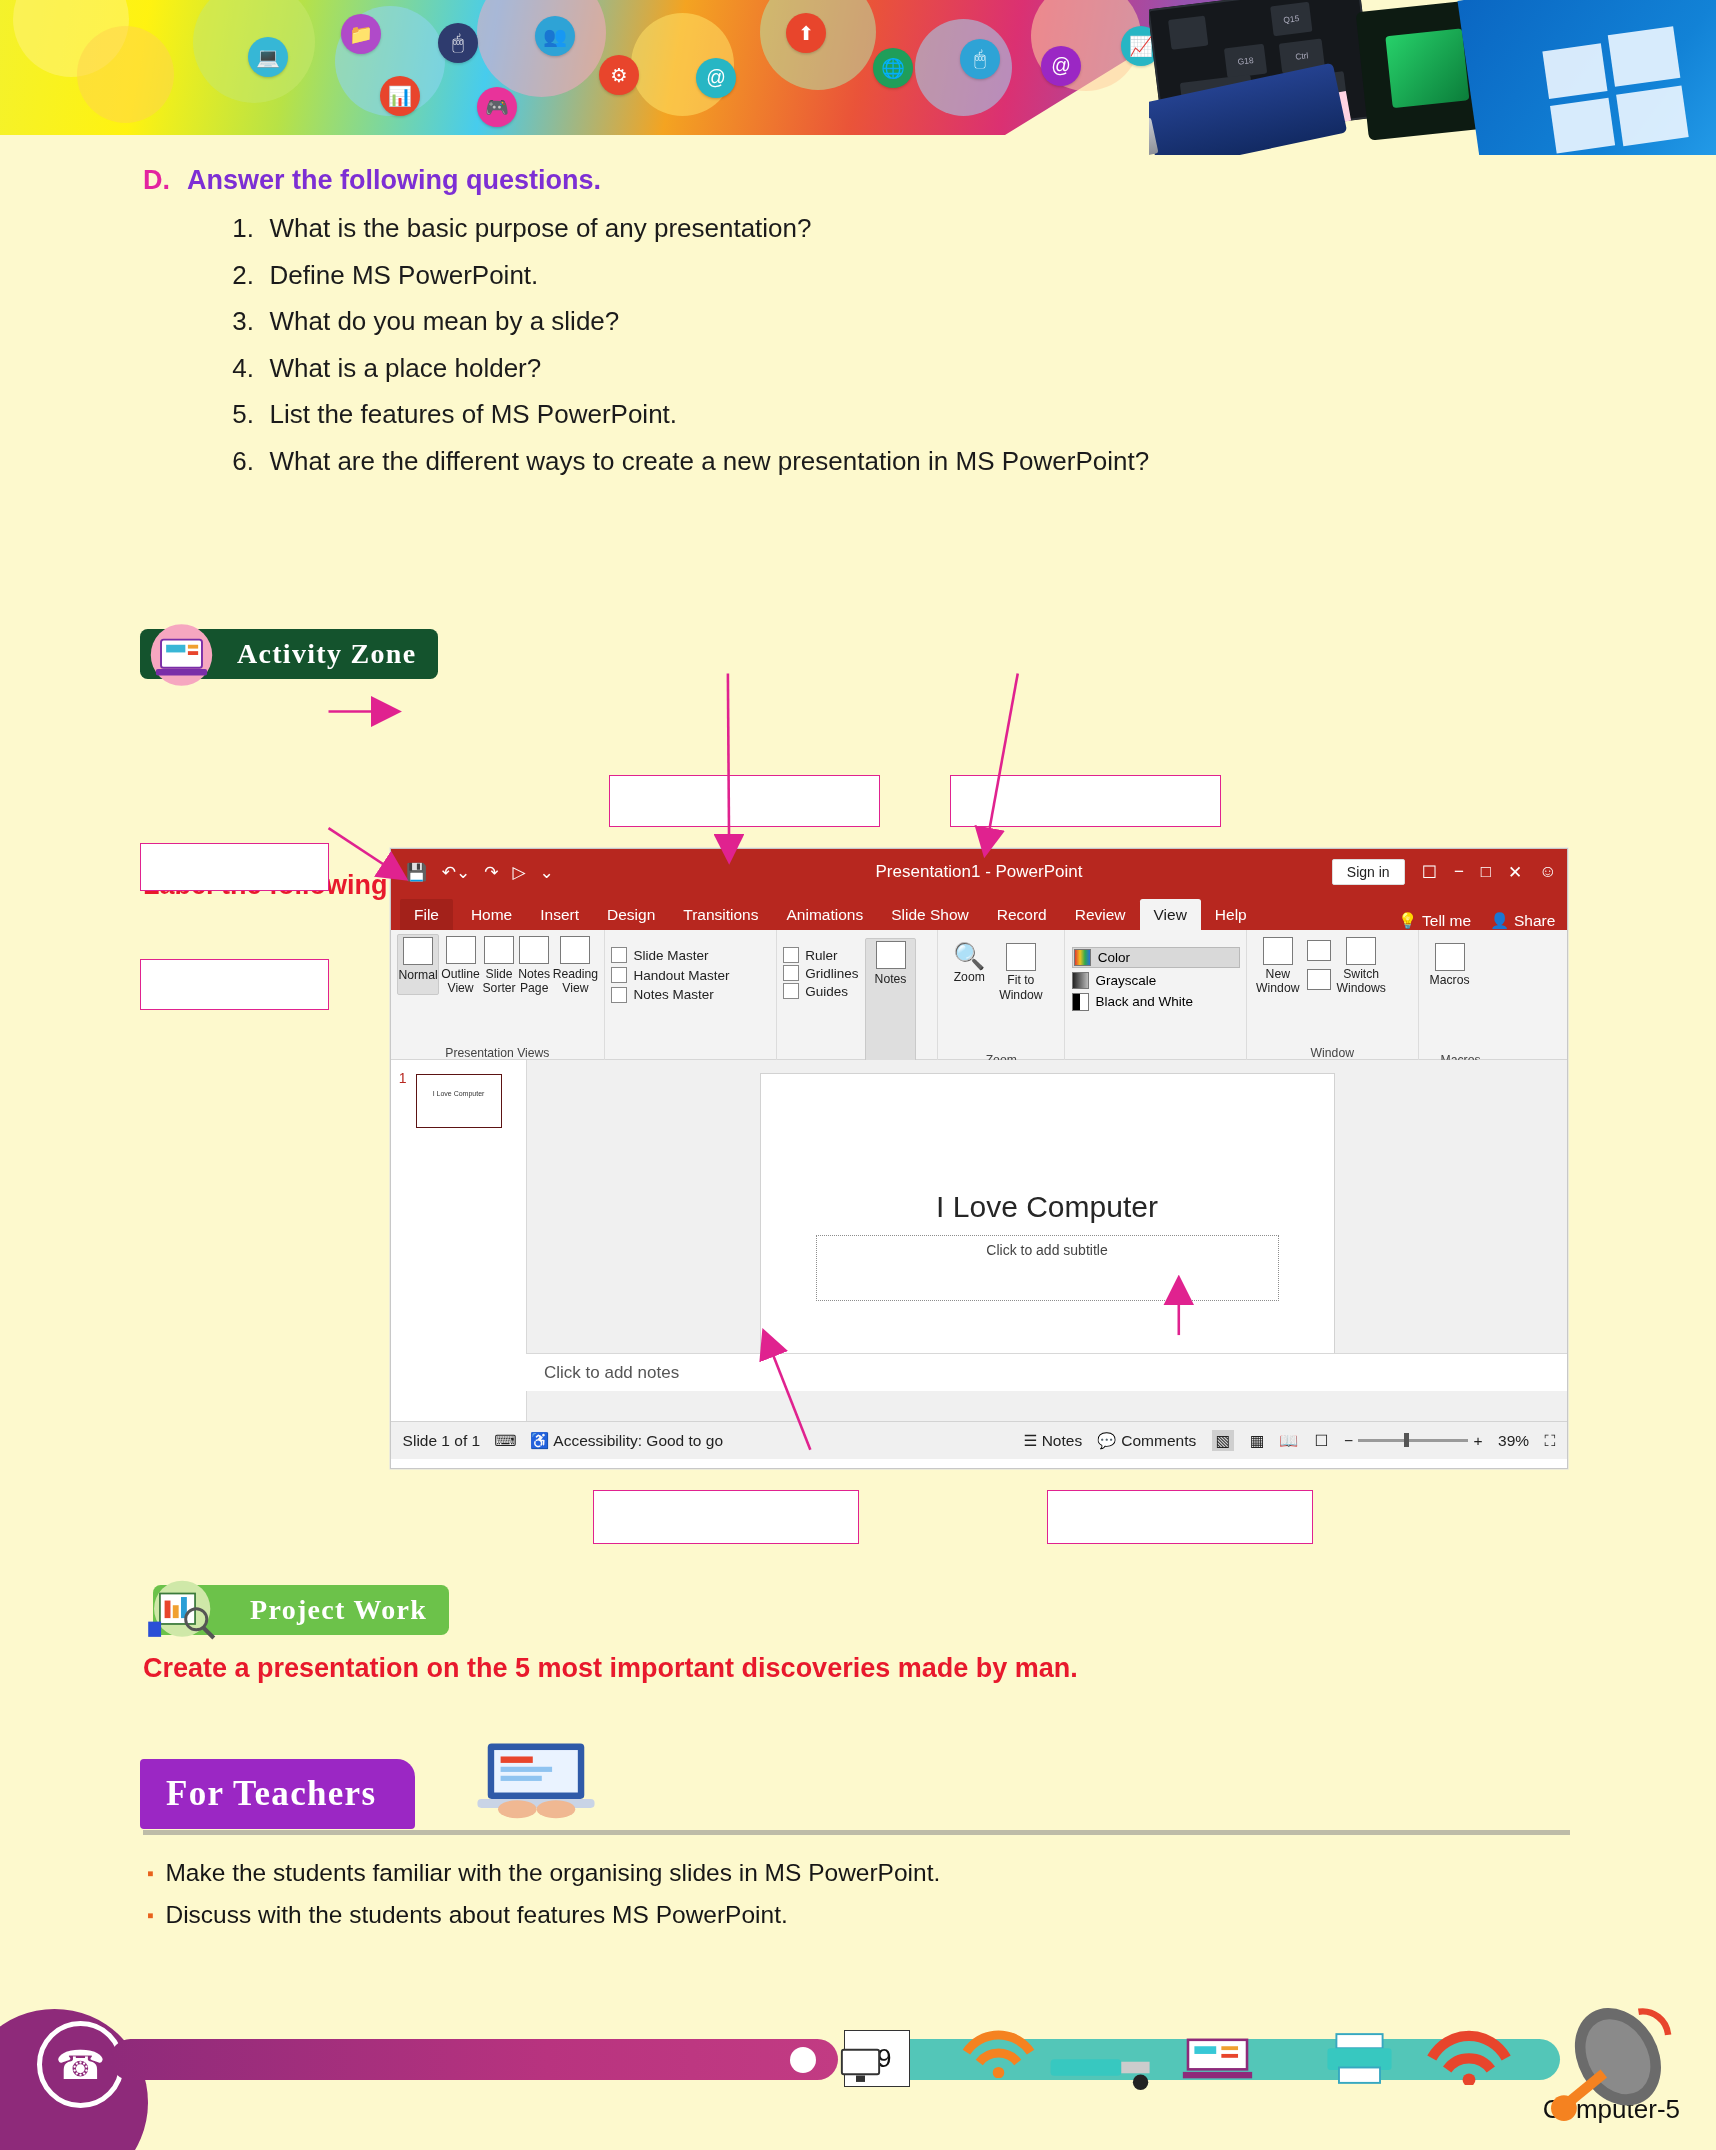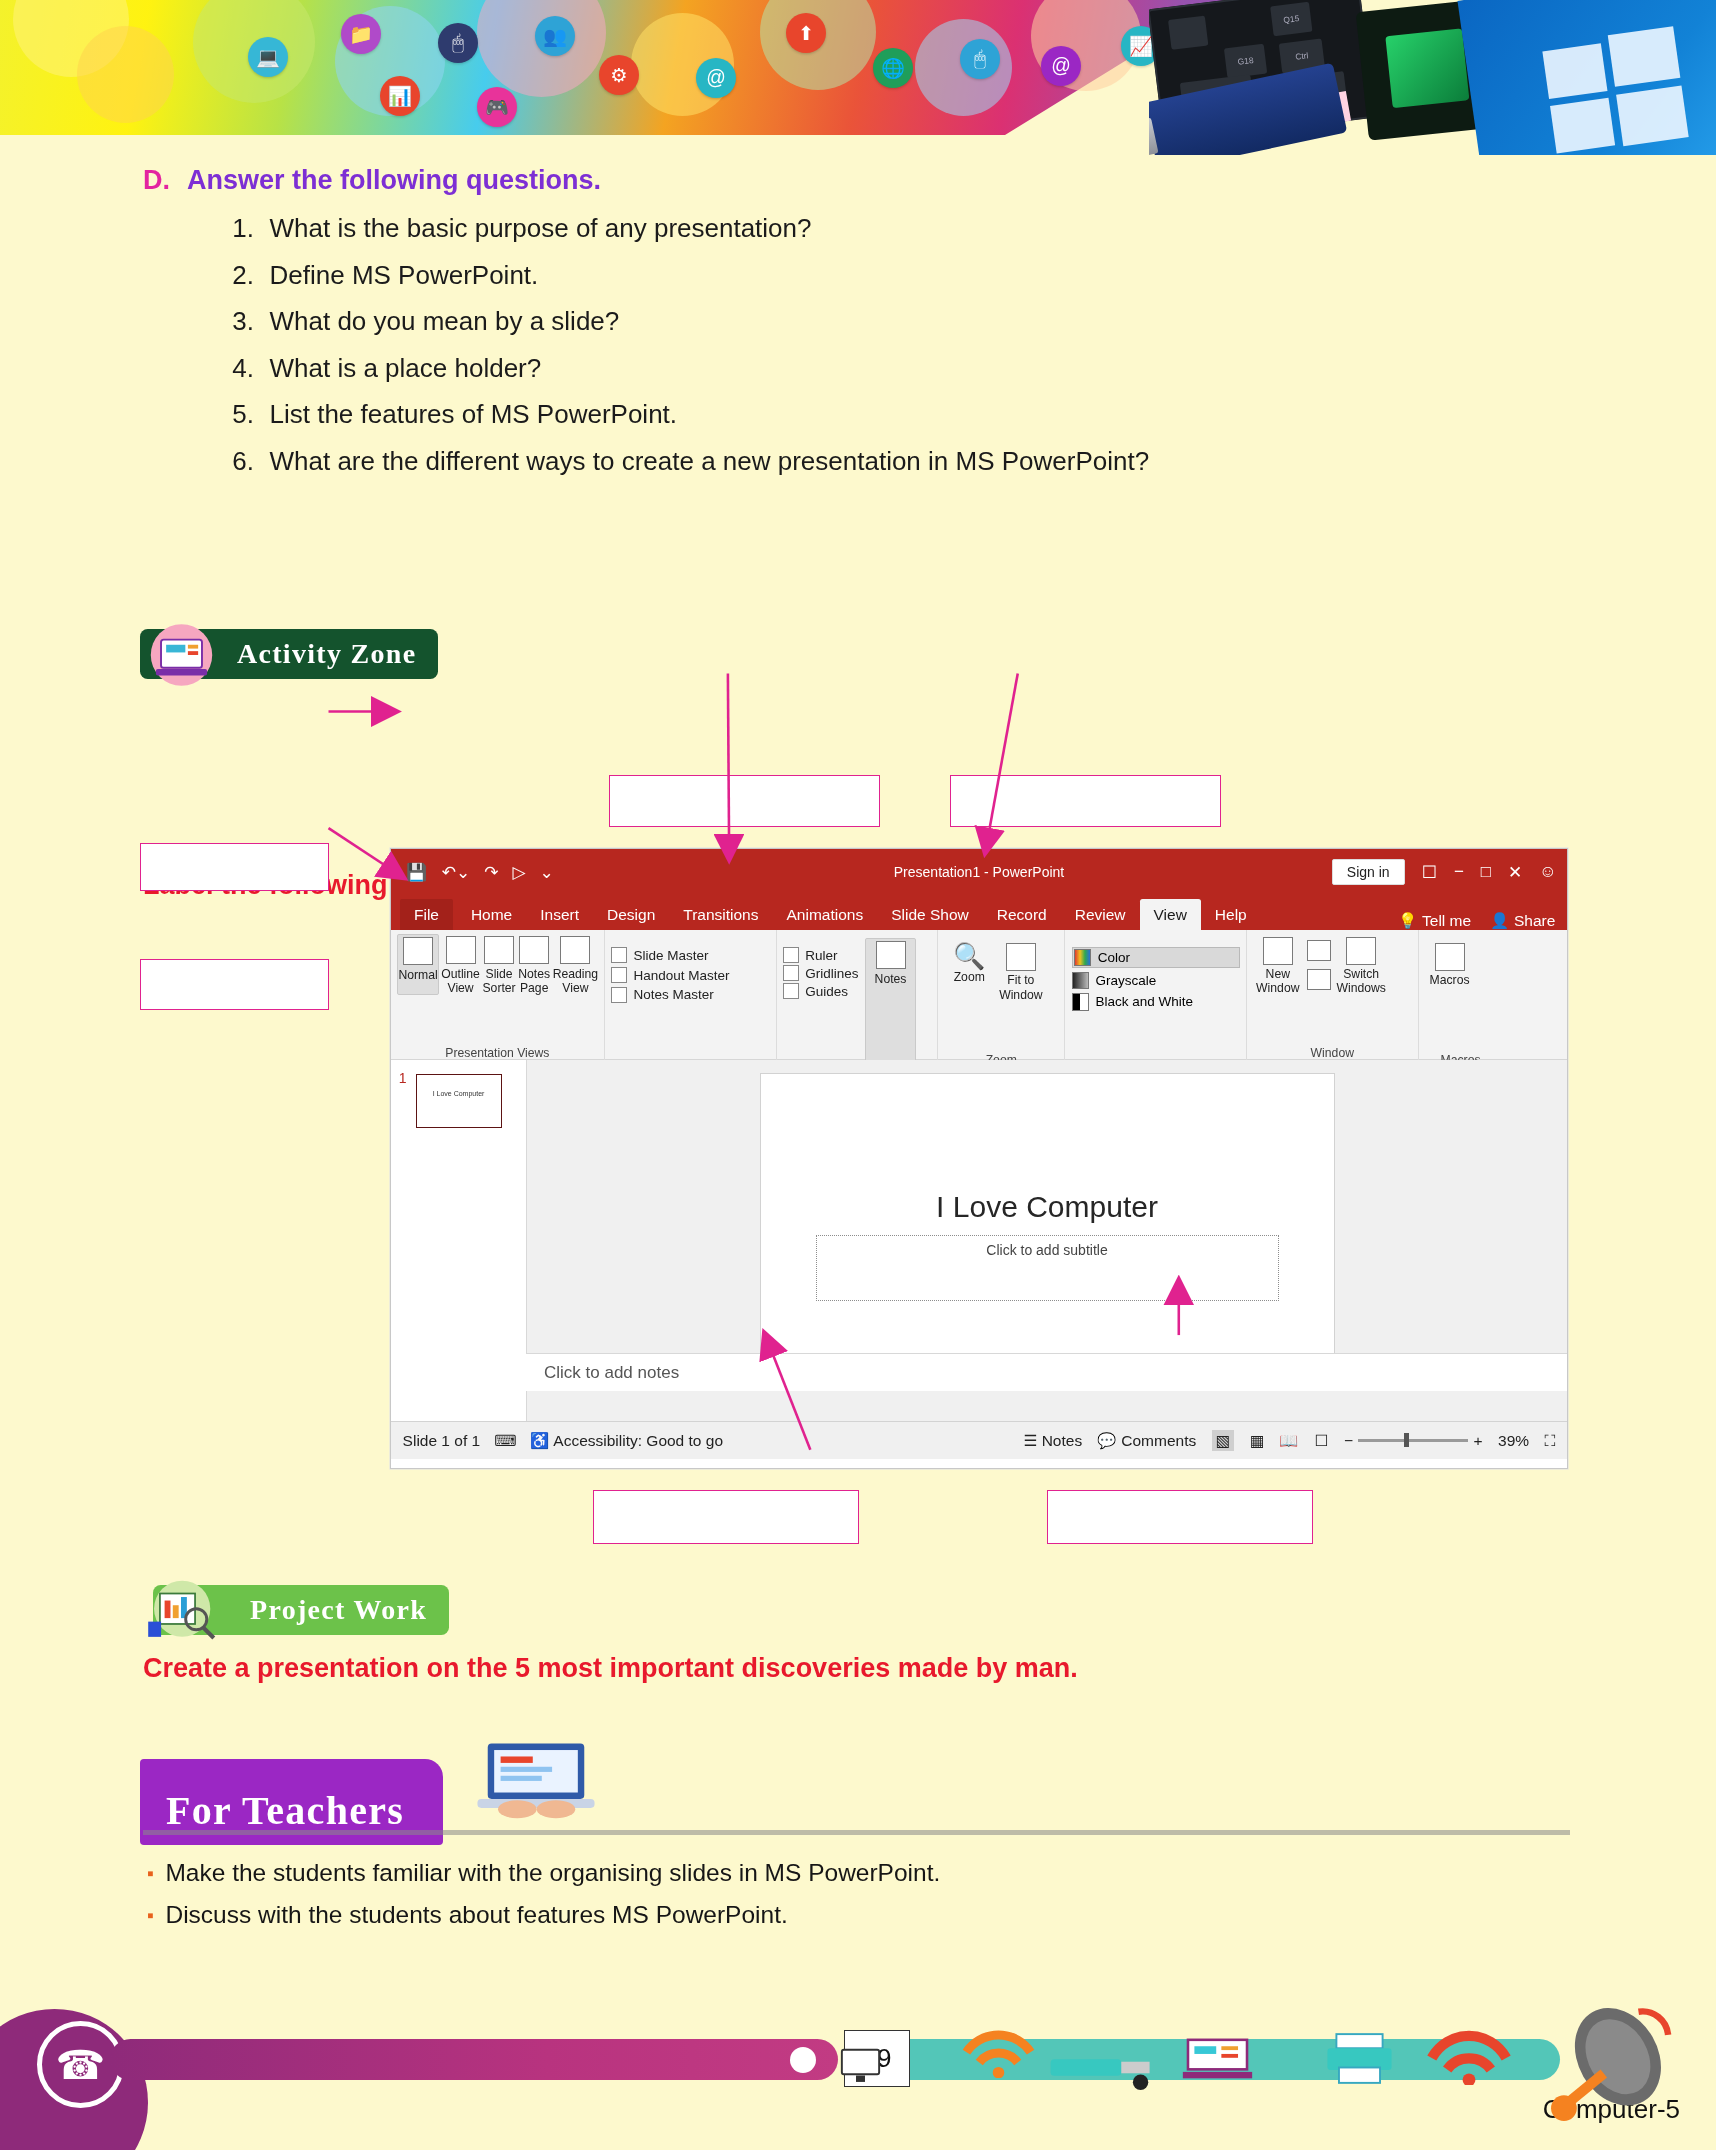--- a/index.html
+++ b/index.html
@@ -52,35 +52,35 @@
     height:50px;border-radius:7.7px;display:flex;align-items:center;padding:0 22px 0 97px;
     font-size:28px;font-weight:bold;color:#fff;letter-spacing:1.3px;font-family:"Liberation Serif",serif;
   }
   .banner .badge{position:absolute;left:0;top:-6.4px;width:82px;height:64px;border-radius:50%;
     display:flex;align-items:center;justify-content:center;}
   .az{left:140px;top:474px;}
   .az .pill{background:#14532d;}
   .pw{left:153px;top:1430px;}
   .pw .pill{background:#6cc24a;}
   .ft{left:140px;top:1604px;}
-  .ft .pill{background:#9b27c4;border-radius:3.9px 18px 3.9px 3.9px;padding:16px 39px 0 26px;height:70px;font-size:40px;}
+  .ft .pill{background:#9b27c4;border-radius:3.9px 18px 3.9px 3.9px;padding:0 39px 0 26px;height:70px;font-size:35px;}
 
   .red-head{position:absolute;left:143px;top:715px;color:#e8192c;font-weight:bold;font-size:27px;}
   .pw-text{position:absolute;left:143px;top:1498px;color:#e8192c;font-weight:bold;font-size:27px;}
 
   .ft-rule{position:absolute;left:143px;top:1675px;width:1427px;height:5.2px;background:#8a8a8a;opacity:.55;}
   .ft-list{position:absolute;left:147px;top:1704px;font-size:24.5px;color:#161616;}
   .ft-list .li{display:flex;margin-bottom:11.6px;}
   .ft-list .bullet{color:#e8621c;font-size:19.3px;margin-right:11.6px;line-height:30px;}
 
   
   .ppt{position:absolute;left:390px;top:693px;width:1176px;height:619px;background:#fff;border:0.6px solid #c8c8c8;box-shadow:0 0 0 0.6px #e3e3e3;}
   .ppt-title{height:46px;background:#b7271f;display:flex;align-items:center;color:#fff;font-size:15.5px;position:relative;}
   .qat{display:flex;align-items:center;gap:14px;padding-left:15.5px;font-size:17px;}
-  .ppt-title .doc{position:absolute;left:0;right:0;text-align:center;font-size:14px;}
+  .ppt-title .doc{position:absolute;left:0;right:0;text-align:center;font-size:17px;}
   .titleright{position:absolute;right:10.3px;display:flex;align-items:center;gap:17px;}
   .signin{background:#fff;color:#222;font-size:14px;padding:3.9px 14px;border:0.6px solid #ddd;border-radius:1.9px;}
   .win-btn{color:#fff;font-size:17px;}
   .tabs{height:35px;background:#b7271f;display:flex;align-items:flex-end;color:#fff;font-size:15.5px;padding-left:9px;}
   .tab{padding:6.4px 14px;}
   .tab.active{background:#f3f3f3;color:#1a1a1a;border-radius:2.6px 2.6px 0 0;}
   .tab.file{background:#a3211a;margin-right:3.9px;border-radius:1.9px 1.9px 0 0;}
   .tabs .right{margin-left:auto;display:flex;gap:19.3px;padding-right:11.6px;}
 
   .ribbon-area{height:129px;background:#f3f3f3;border-bottom:0.6px solid #d6d6d6;display:flex;position:relative;}

